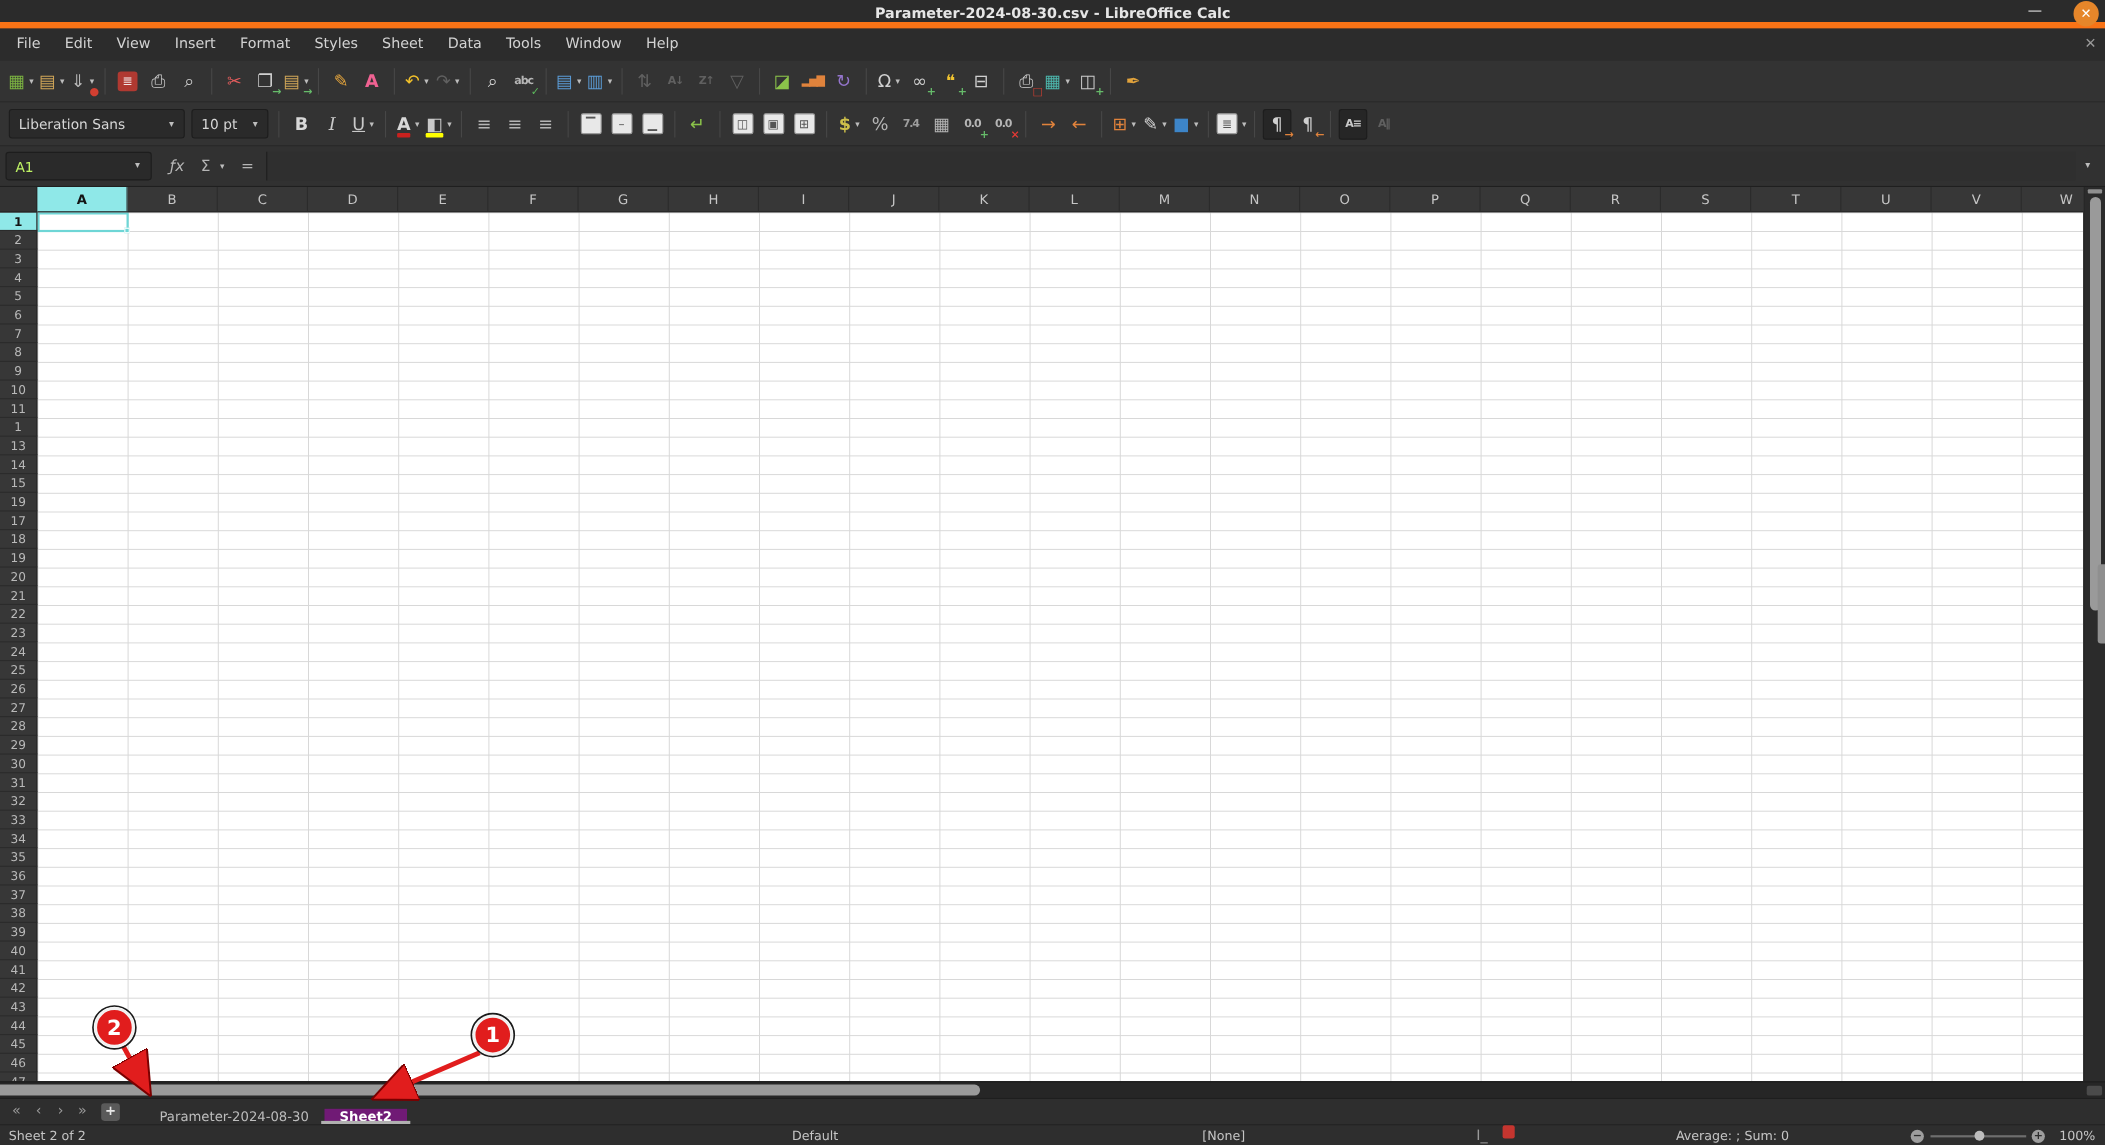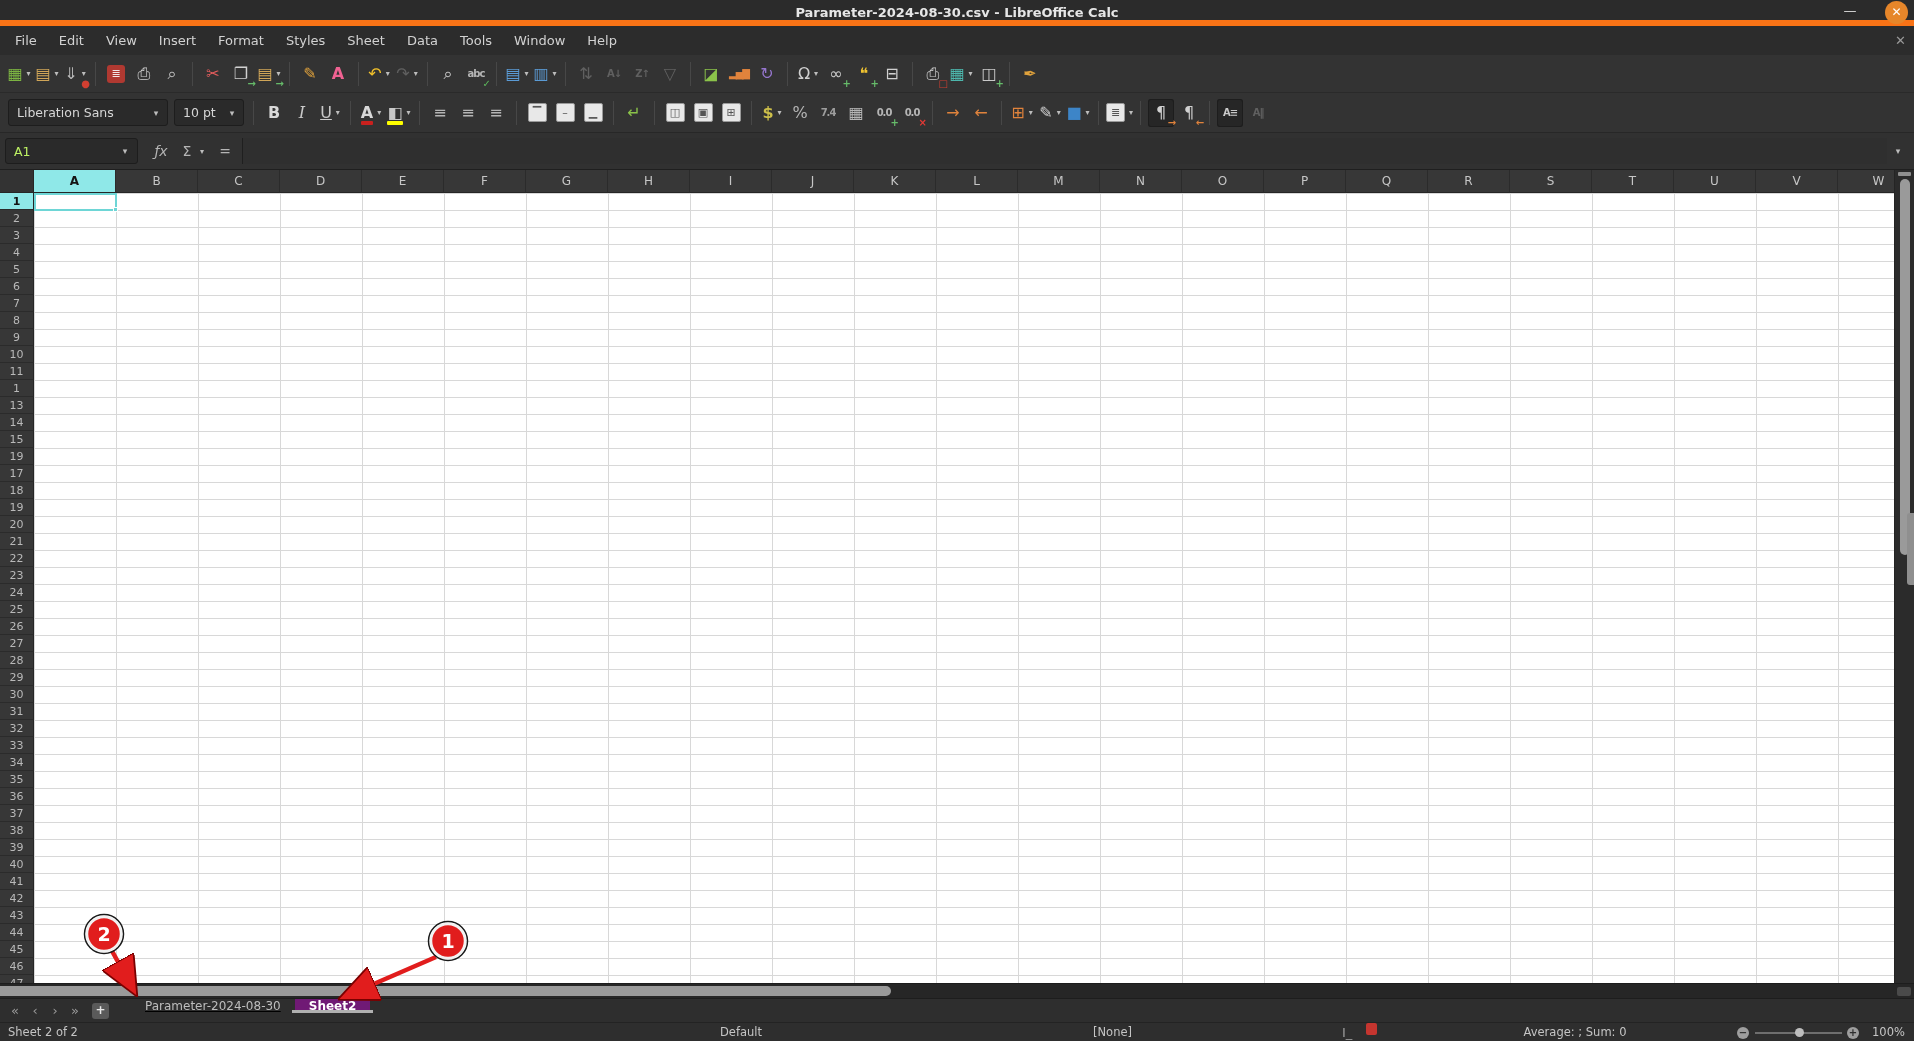--- a/index.html
+++ b/index.html
@@ -75,21 +75,21 @@
   
   .hscroll { height:15px; background:#262626; position:relative; border-top:1px solid #1d1d1d; flex:0 0 15px; }
   .h-thumb { position:absolute; left:0; top:2px; width:891px; height:10px; background:#9a9a9a; border-radius:0 5px 5px 0; }
   .h-corner { position:absolute; right:3px; top:3px; width:14px; height:9px; background:#4a4a4a; border-radius:2px; }
 
   
   .tabbar { height:24px; background:#2e2e2e; display:flex; align-items:stretch; border-top:1px solid #1d1d1d; flex:0 0 24px; }
   .tab-nav { display:flex; align-items:center; gap:2px; padding:0 6px; }
   .tab-nav .nav-btn { color:#9a9a9a; font-size:13px; width:18px; text-align:center; }
   .add-sheet { width:17px; height:16px; background:#5a5a5a; border-radius:3px; color:#e8e8e8; font-size:12px; font-weight:bold; text-align:center; line-height:15px; align-self:center; margin:0 8px 0 2px; }
-  .tabs { display:flex; align-items:flex-start; margin-left:14px;text-decoration:underline; }
+  .tabs { display:flex; align-items:flex-end; margin-left:14px; }
   .sheet-tab { display:flex; align-items:center; padding:0 14px; font-size:12px; color:#bdbdbd; position:relative; }
   .sheet-tab.active { background:#701a75; color:#ffffff; font-weight:bold; }
   .sheet-tab.active::after { content:""; position:absolute; left:-3px; right:-3px; bottom:0; height:3px; background:#b0b0b0; }
 
   
   .statusbar { height:19px; background:#2e2e2e; position:relative; color:#c5c5c5; font-size:11.5px; border-top:1px solid #232323; flex:0 0 19px; }
   .statusbar .sb { position:absolute; top:0; line-height:19px; white-space:nowrap; }
   .sb-sheetpos { left:8px; }
   .sb-style { left:720px; }
   .sb-selmode { left:1093px; }

